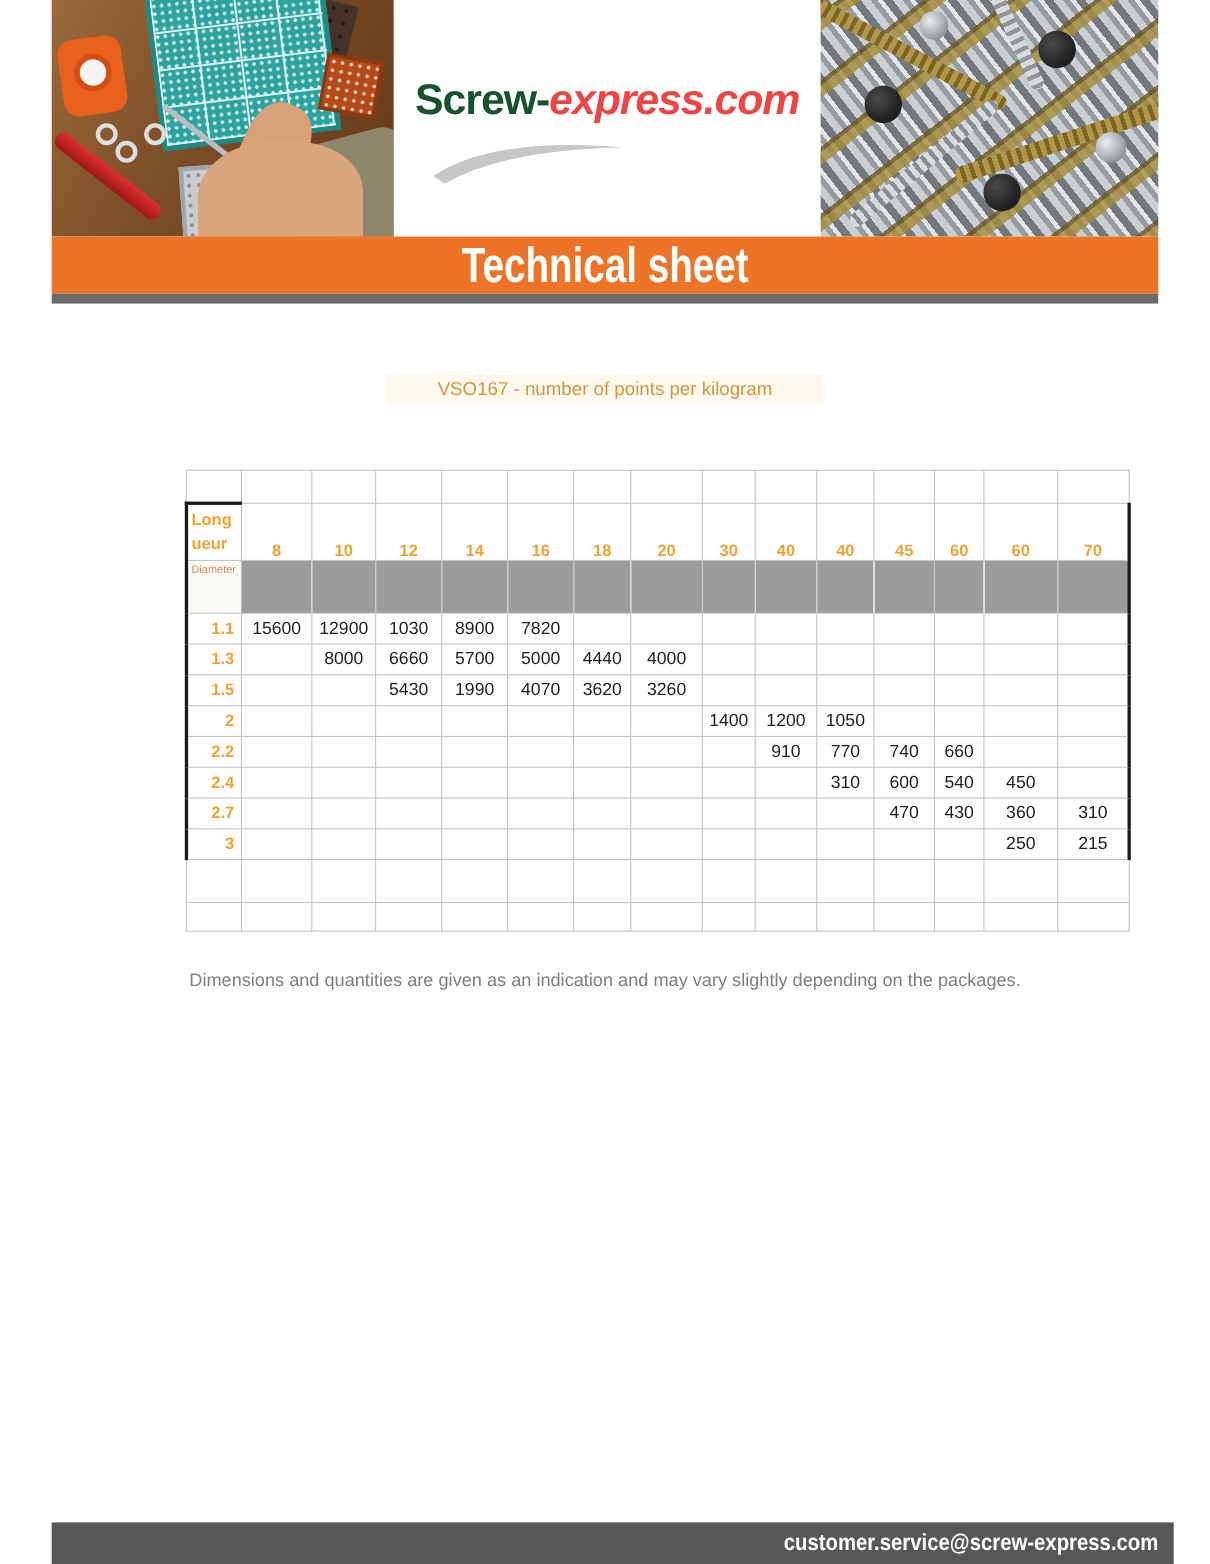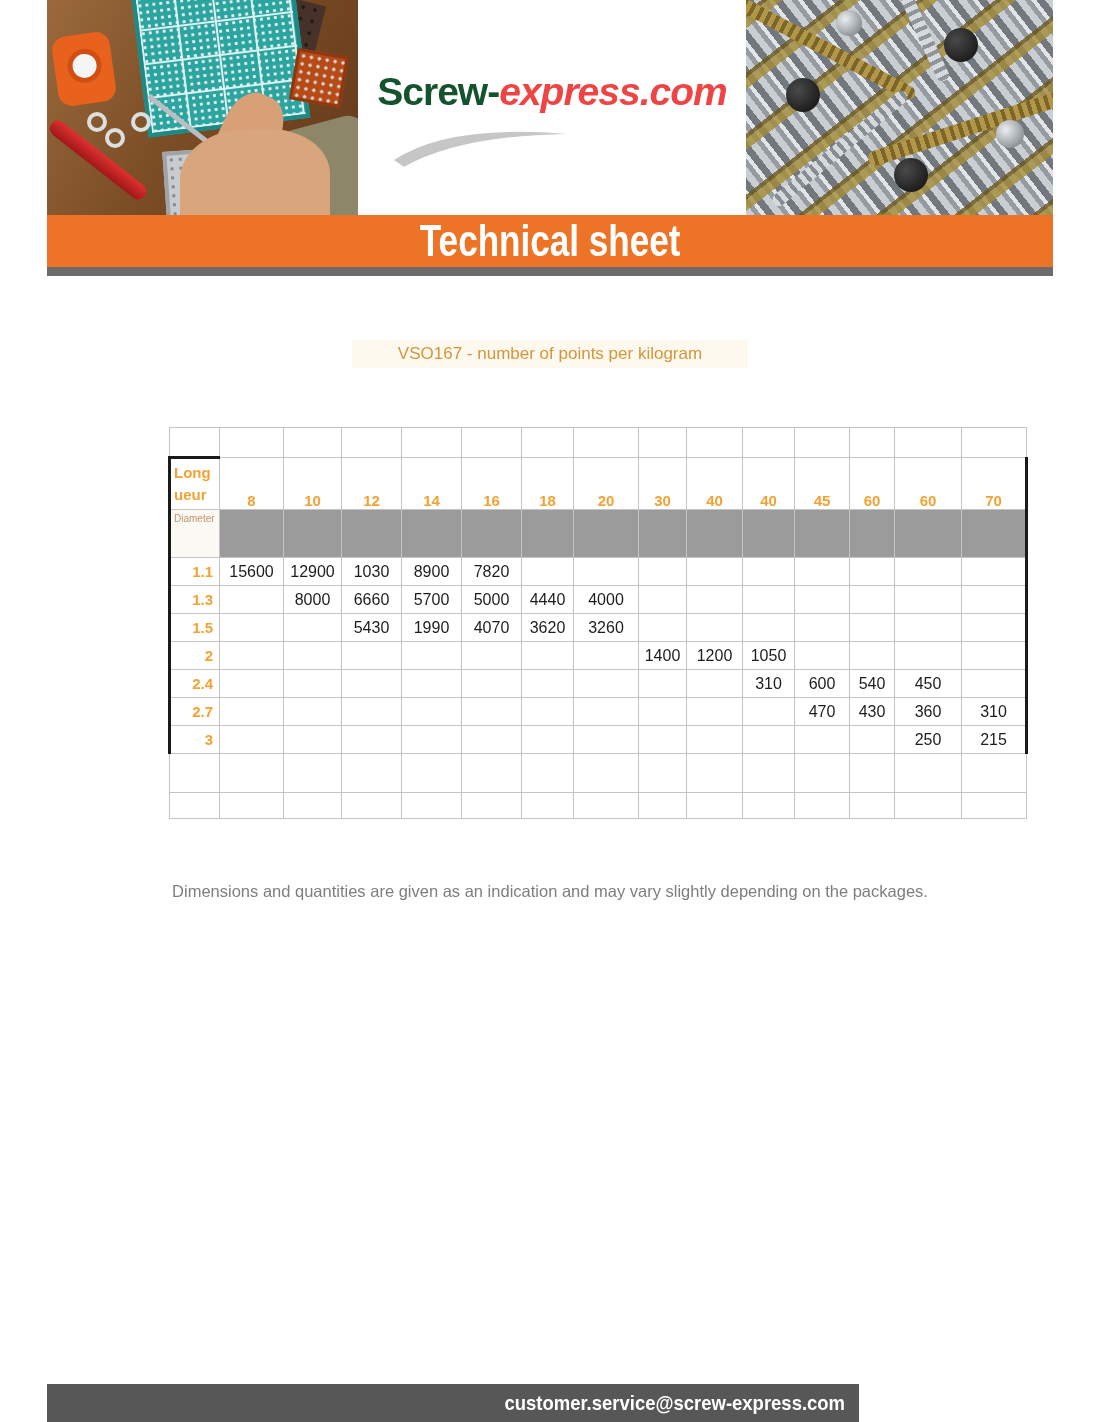--- a/index.html
+++ b/index.html
@@ -77,21 +77,21 @@
   .rlabel{text-align:right;padding-right:6px !important;color:var(--header-text-orange,#f2a233);font-weight:bold;font-size:15px;vertical-align:middle;}
   .val{text-align:center;font-size:16px;color:#1d1d1d;vertical-align:middle;}
   .r-b1{height:39px;}
   .r-b2{height:26px;}
 
   
   .footnote{position:absolute;top:878px;left:50%;transform:translateX(-50%);width:780px;text-align:center;
     color:#7e7e7e;font-size:16.5px;line-height:1.6;}
 
   
-  .footer-bar{position:absolute;left:47px;top:1384px;width:812px;height:38px;background:var(--footer-gray,#575757);
+  .footer-bar{position:absolute;left:47px;top:1384px;width:1020px;height:38px;background:var(--footer-gray,#575757);
     display:flex;align-items:center;justify-content:flex-end;padding-right:14px;box-sizing:border-box;}
   .footer-email{display:inline-block;color:#ffffff;font-weight:bold;font-size:21px;transform:scaleX(.88);transform-origin:right center;}
 </style>
 </head>
 <body>
 
 <div class="page">
 
   <div class="photo photo-left">
     <div class="pegboard"></div>
@@ -275,20 +275,37 @@
           <td class="val"></td>
           <td class="val">1400</td>
           <td class="val">1200</td>
           <td class="val">1050</td>
           <td class="val"></td>
           <td class="val"></td>
           <td class="val"></td>
           <td class="val blk-r"></td>
         </tr>
         <tr class="r-data">
+          <td class="rlabel blk-l">2.2</td>
+          <td class="val"></td>
+          <td class="val"></td>
+          <td class="val"></td>
+          <td class="val"></td>
+          <td class="val"></td>
+          <td class="val"></td>
+          <td class="val"></td>
+          <td class="val"></td>
+          <td class="val">910</td>
+          <td class="val">770</td>
+          <td class="val">740</td>
+          <td class="val">660</td>
+          <td class="val"></td>
+          <td class="val blk-r"></td>
+        </tr>
+        <tr class="r-data">
           <td class="rlabel blk-l">2.4</td>
           <td class="val"></td>
           <td class="val"></td>
           <td class="val"></td>
           <td class="val"></td>
           <td class="val"></td>
           <td class="val"></td>
           <td class="val"></td>
           <td class="val"></td>
           <td class="val"></td>

